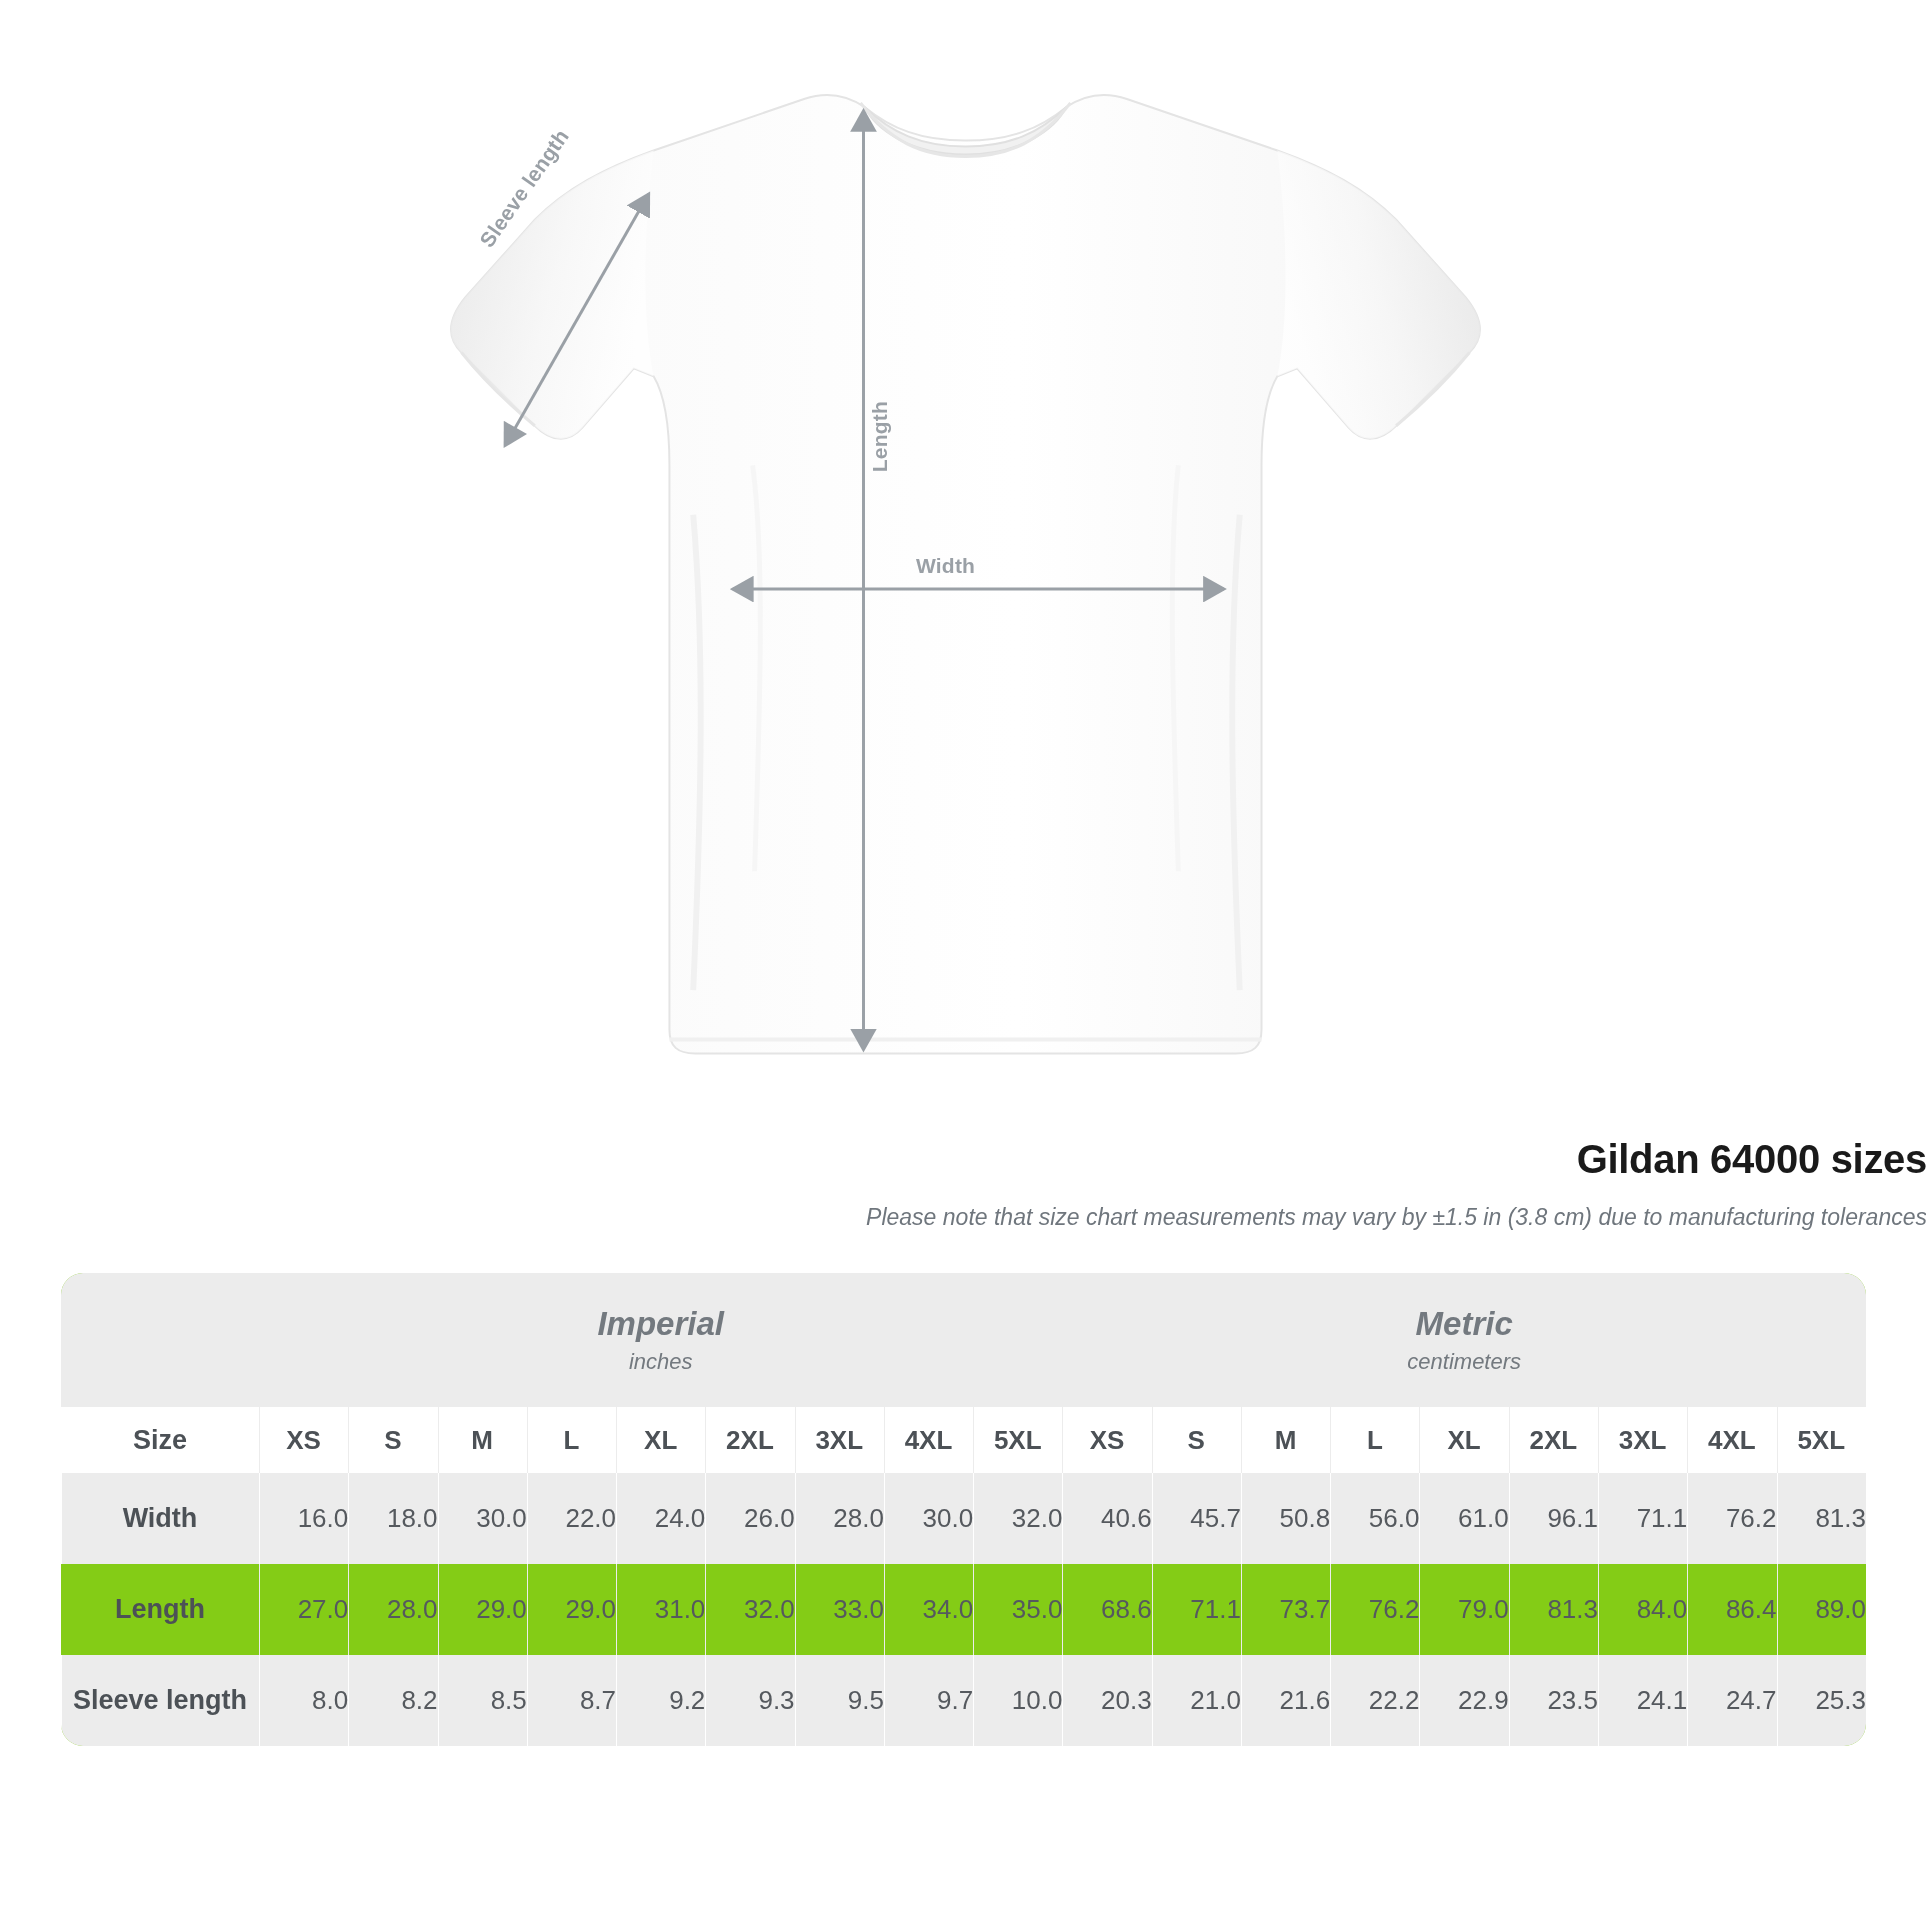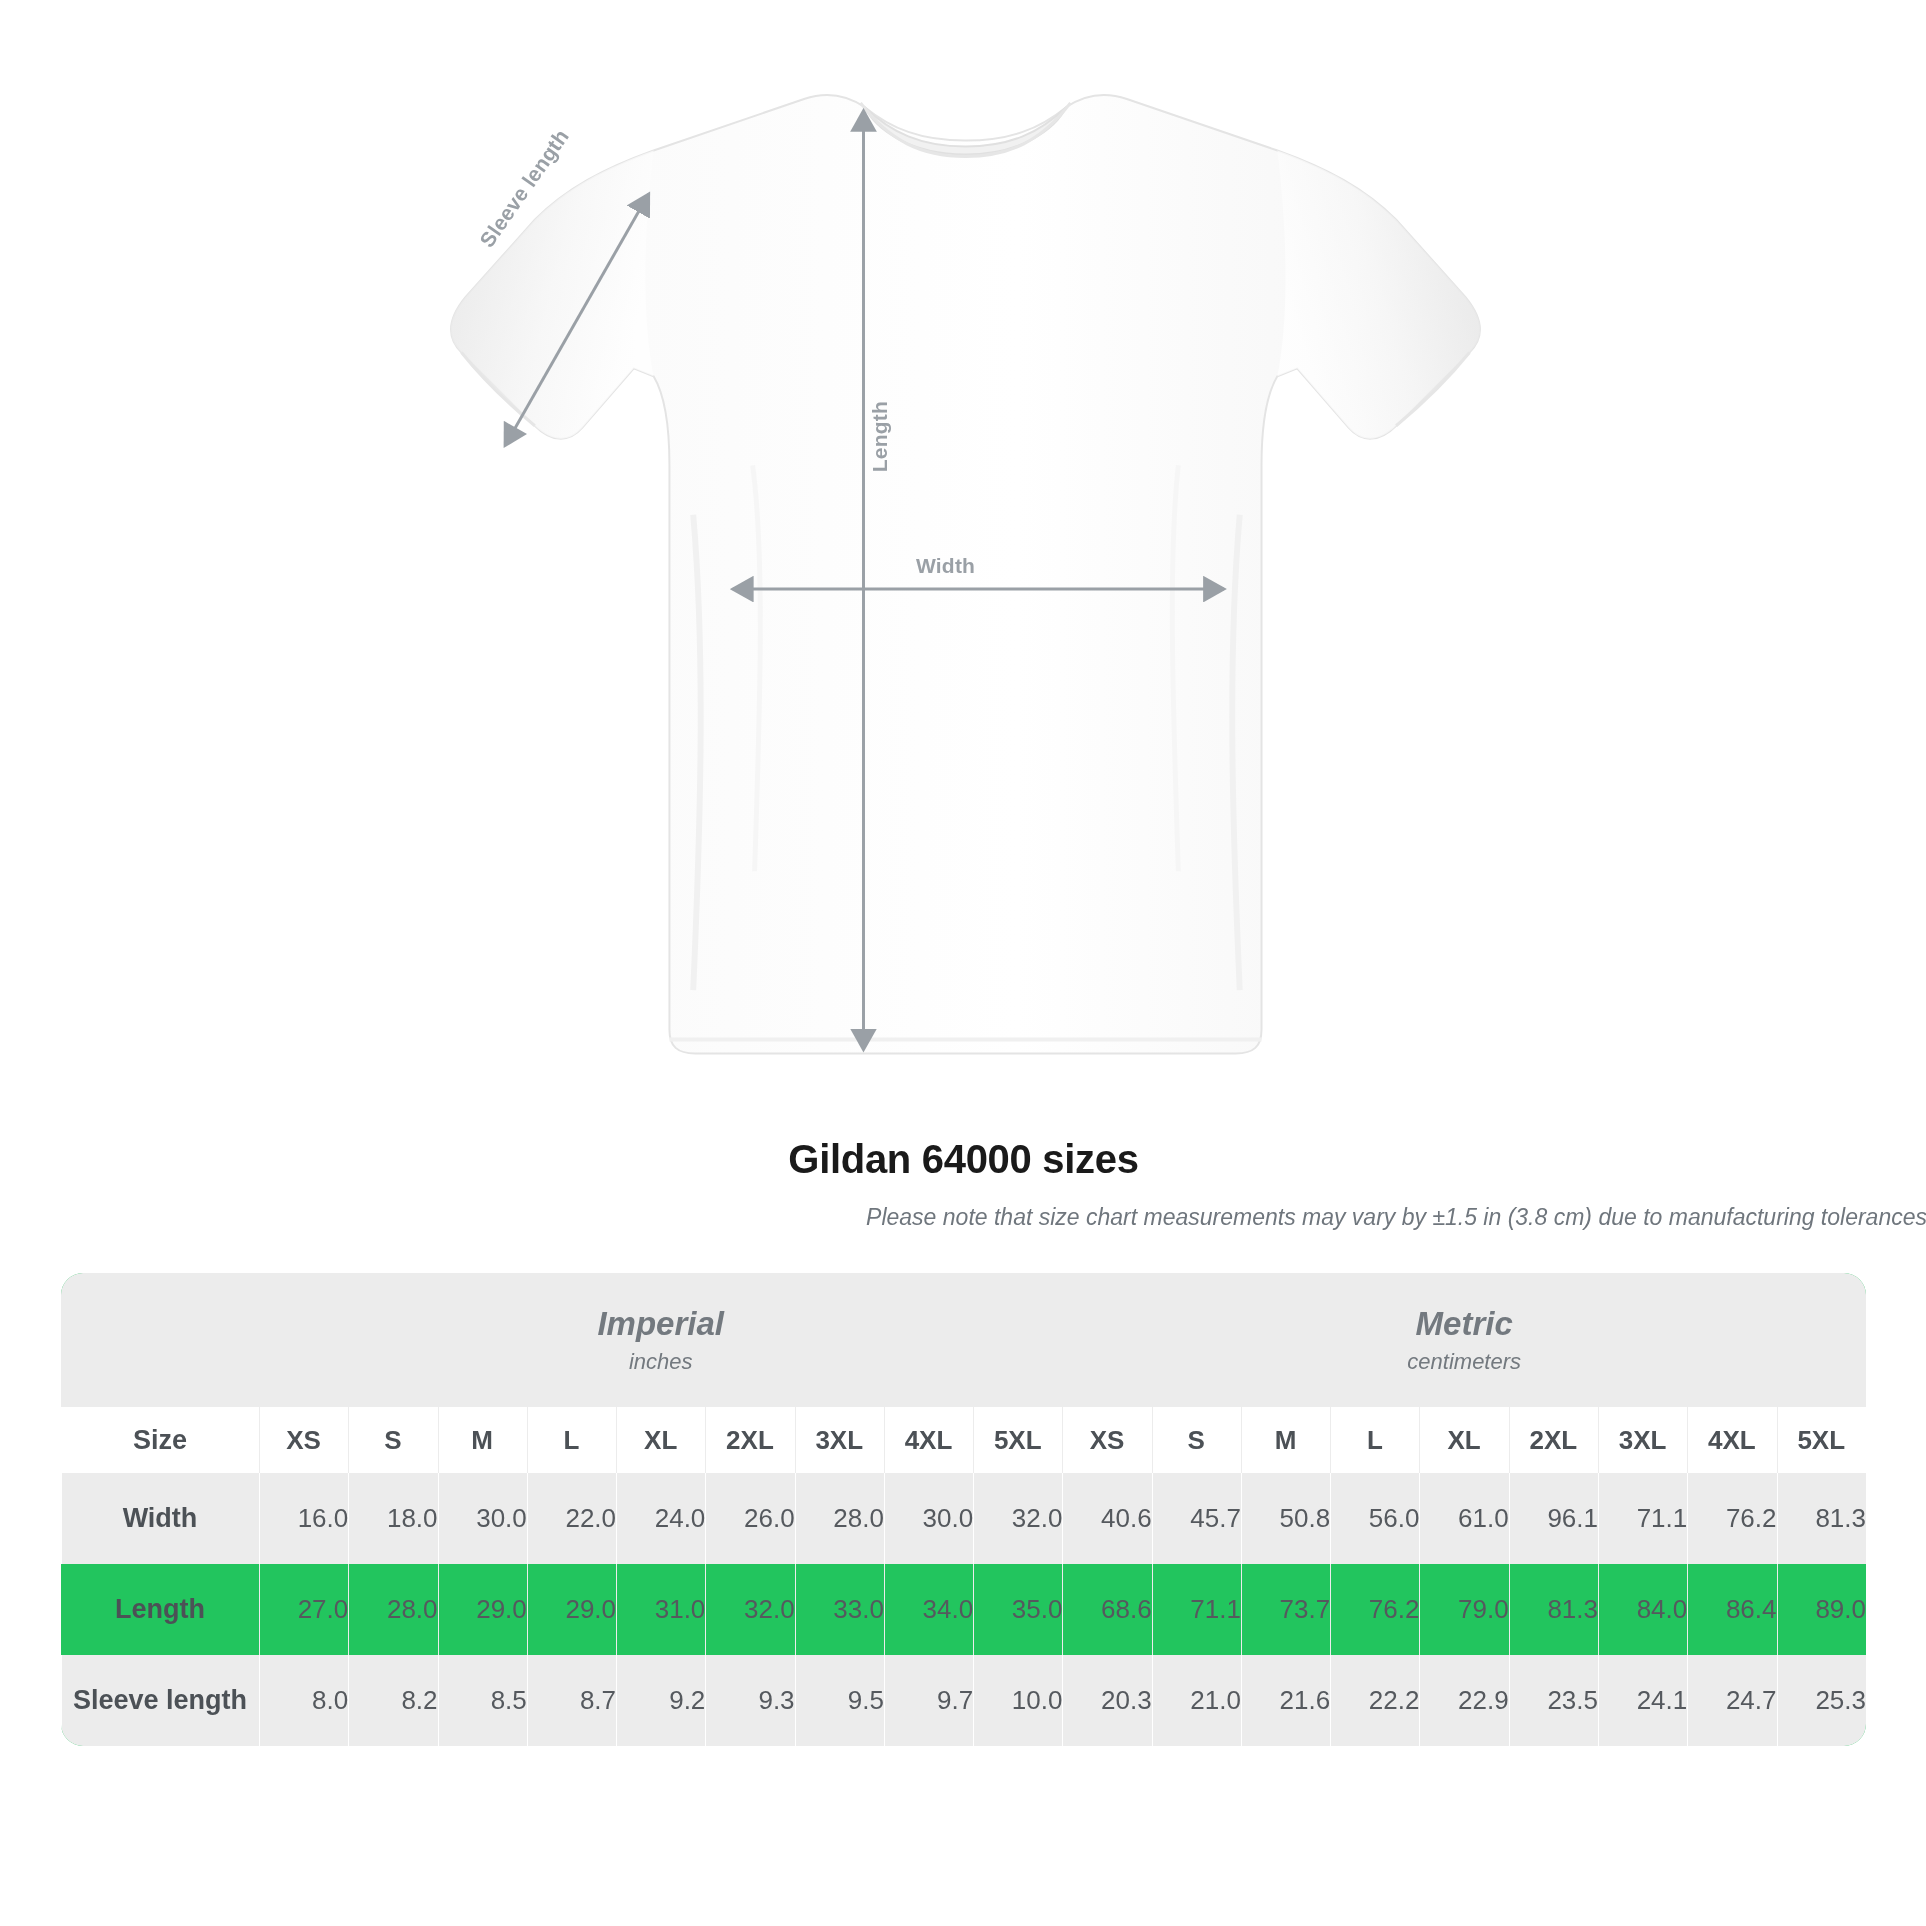--- a/index.html
+++ b/index.html
@@ -55,21 +55,21 @@
   .dim-label.sleeve-label {
     left: 475px;
     top: 238px;
     transform: rotate(-55deg);
     transform-origin: left top;
     white-space: nowrap;
   }
 
   
   .chart-title {
-    text-align: center;
+    text-align: right;
     font-size: 40px;
     font-weight: bold;
     color: #1a1a1a;
     margin: 0;
     padding-top: 38px;
     letter-spacing: -0.3px;
   }
   .chart-note {
     text-align: right;
     font-size: 23px;
@@ -77,21 +77,21 @@
     color: #6f767d;
     margin: 0;
     padding-top: 22px;
   }
 
   
   .table-wrap {
     margin: 42px 61px 0 61px;
     border-radius: 22px;
     overflow: hidden;
-    background: #22c55e;
+    background: #84cc16;
   }
 
   table.size-table {
     border-collapse: collapse;
     width: 100%;
     table-layout: fixed;
   }
 
   table.size-table td,
   table.size-table th {

